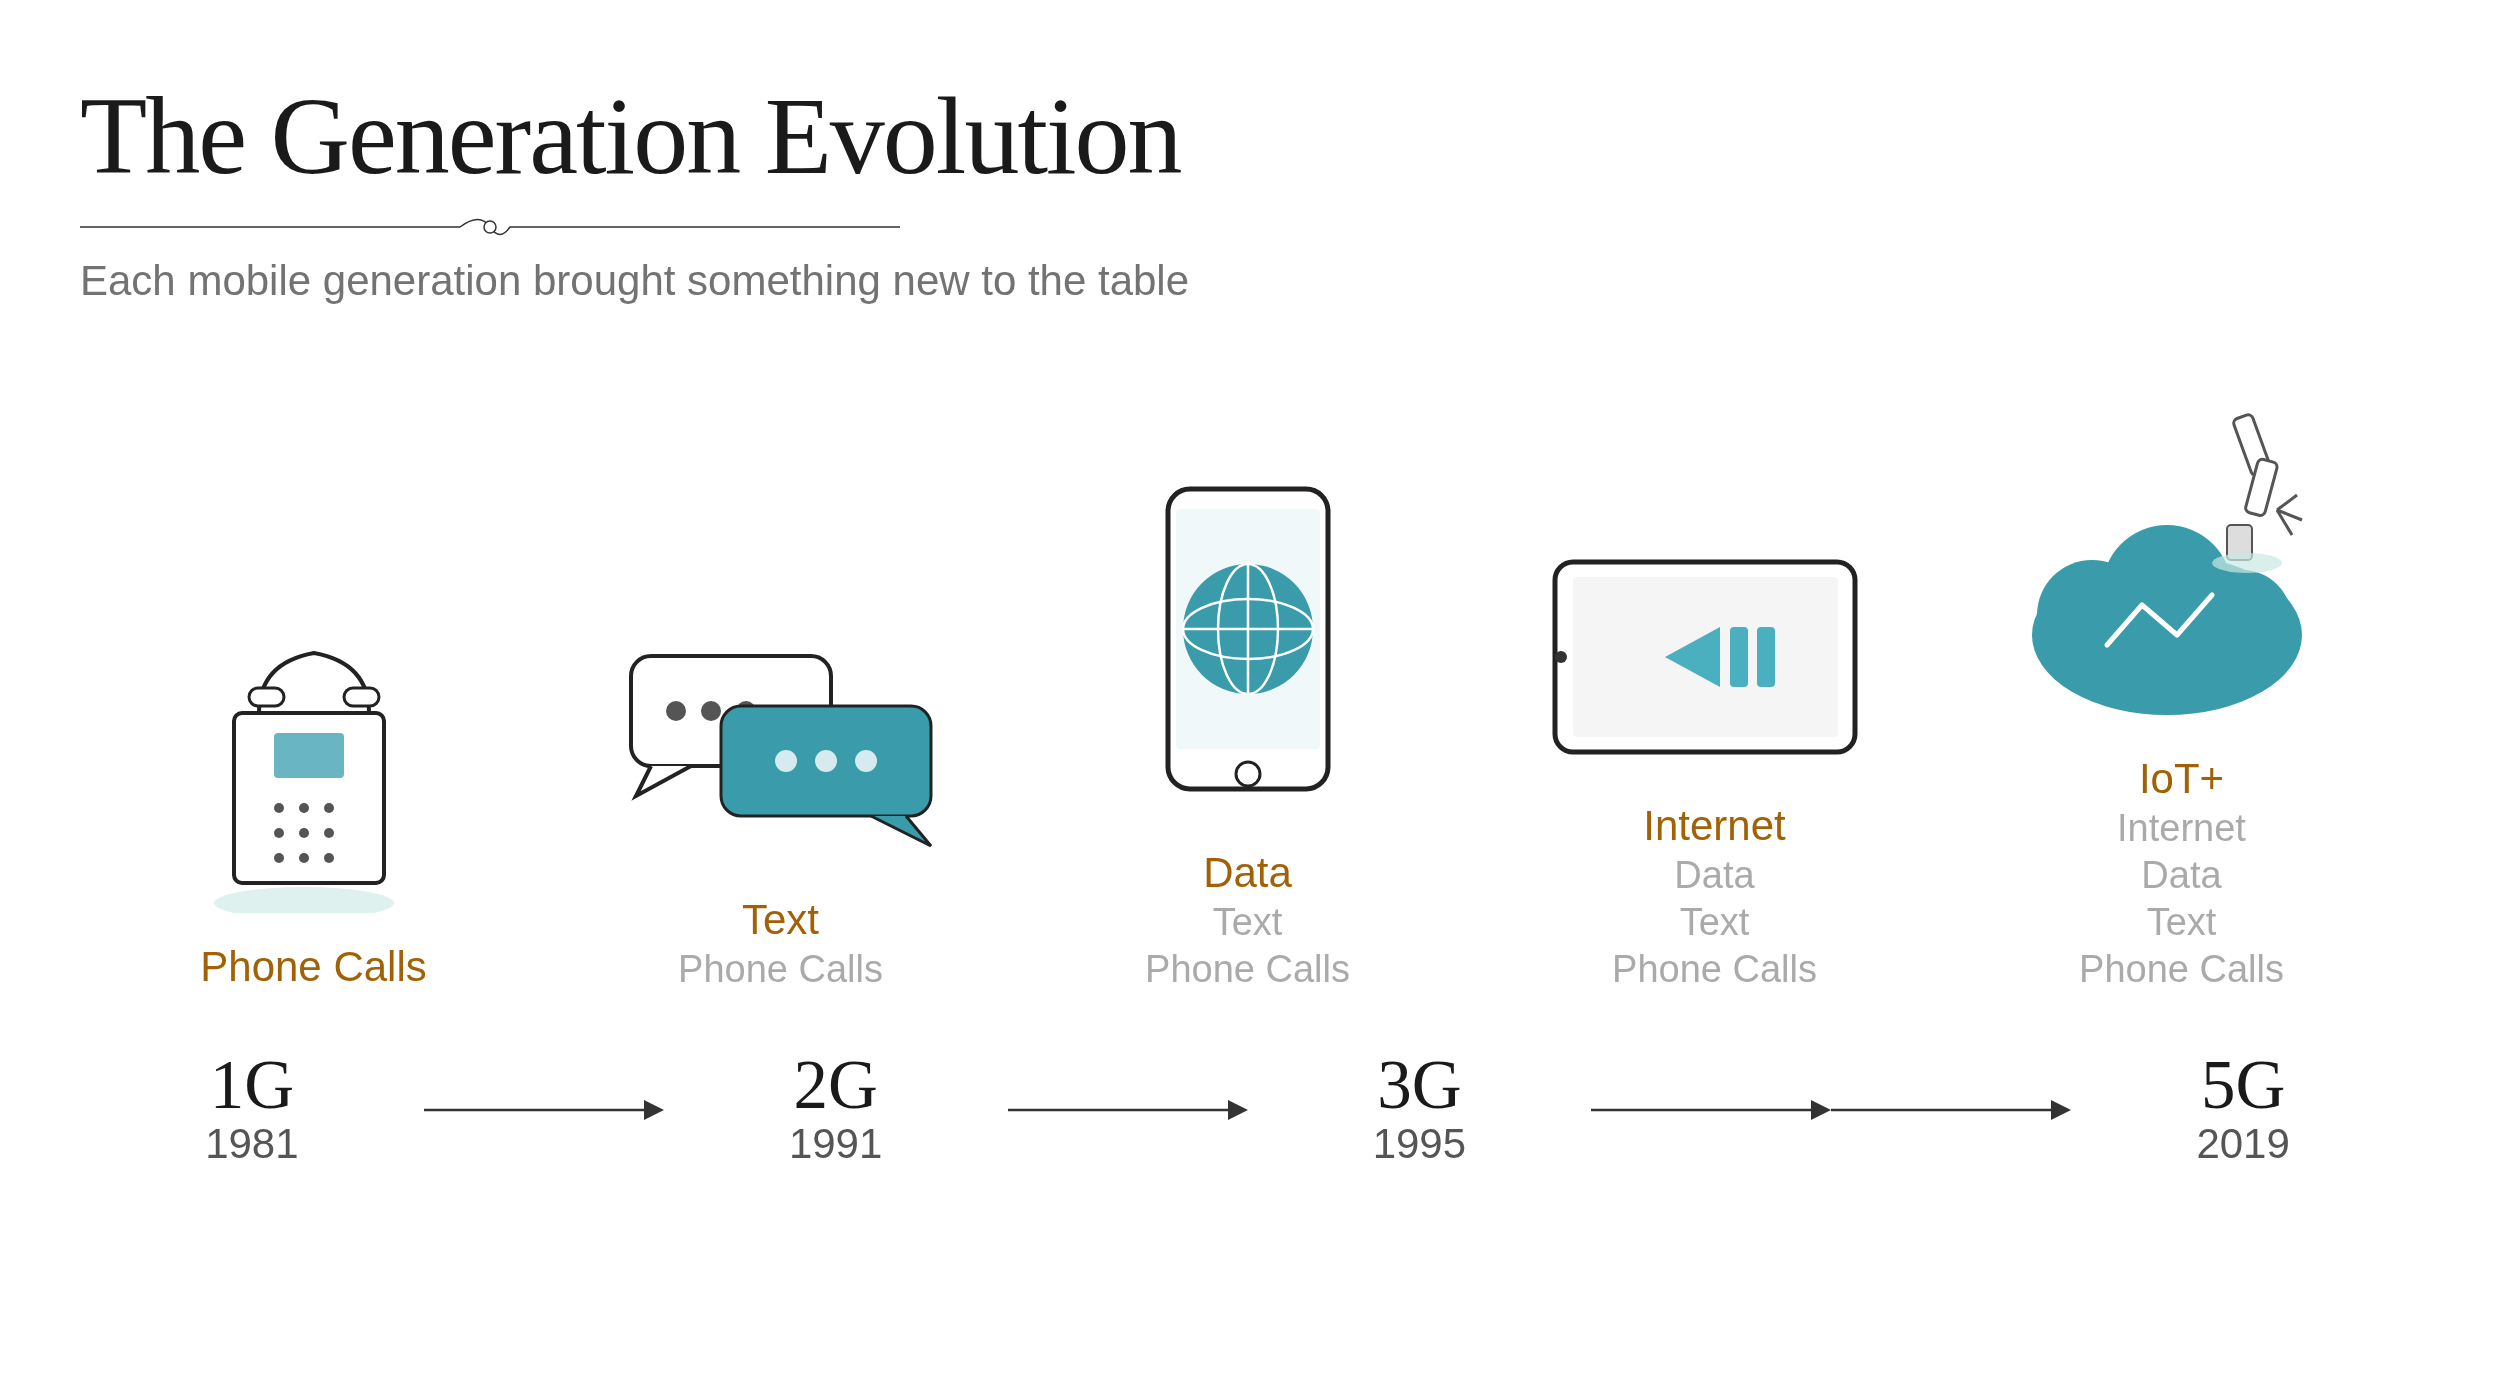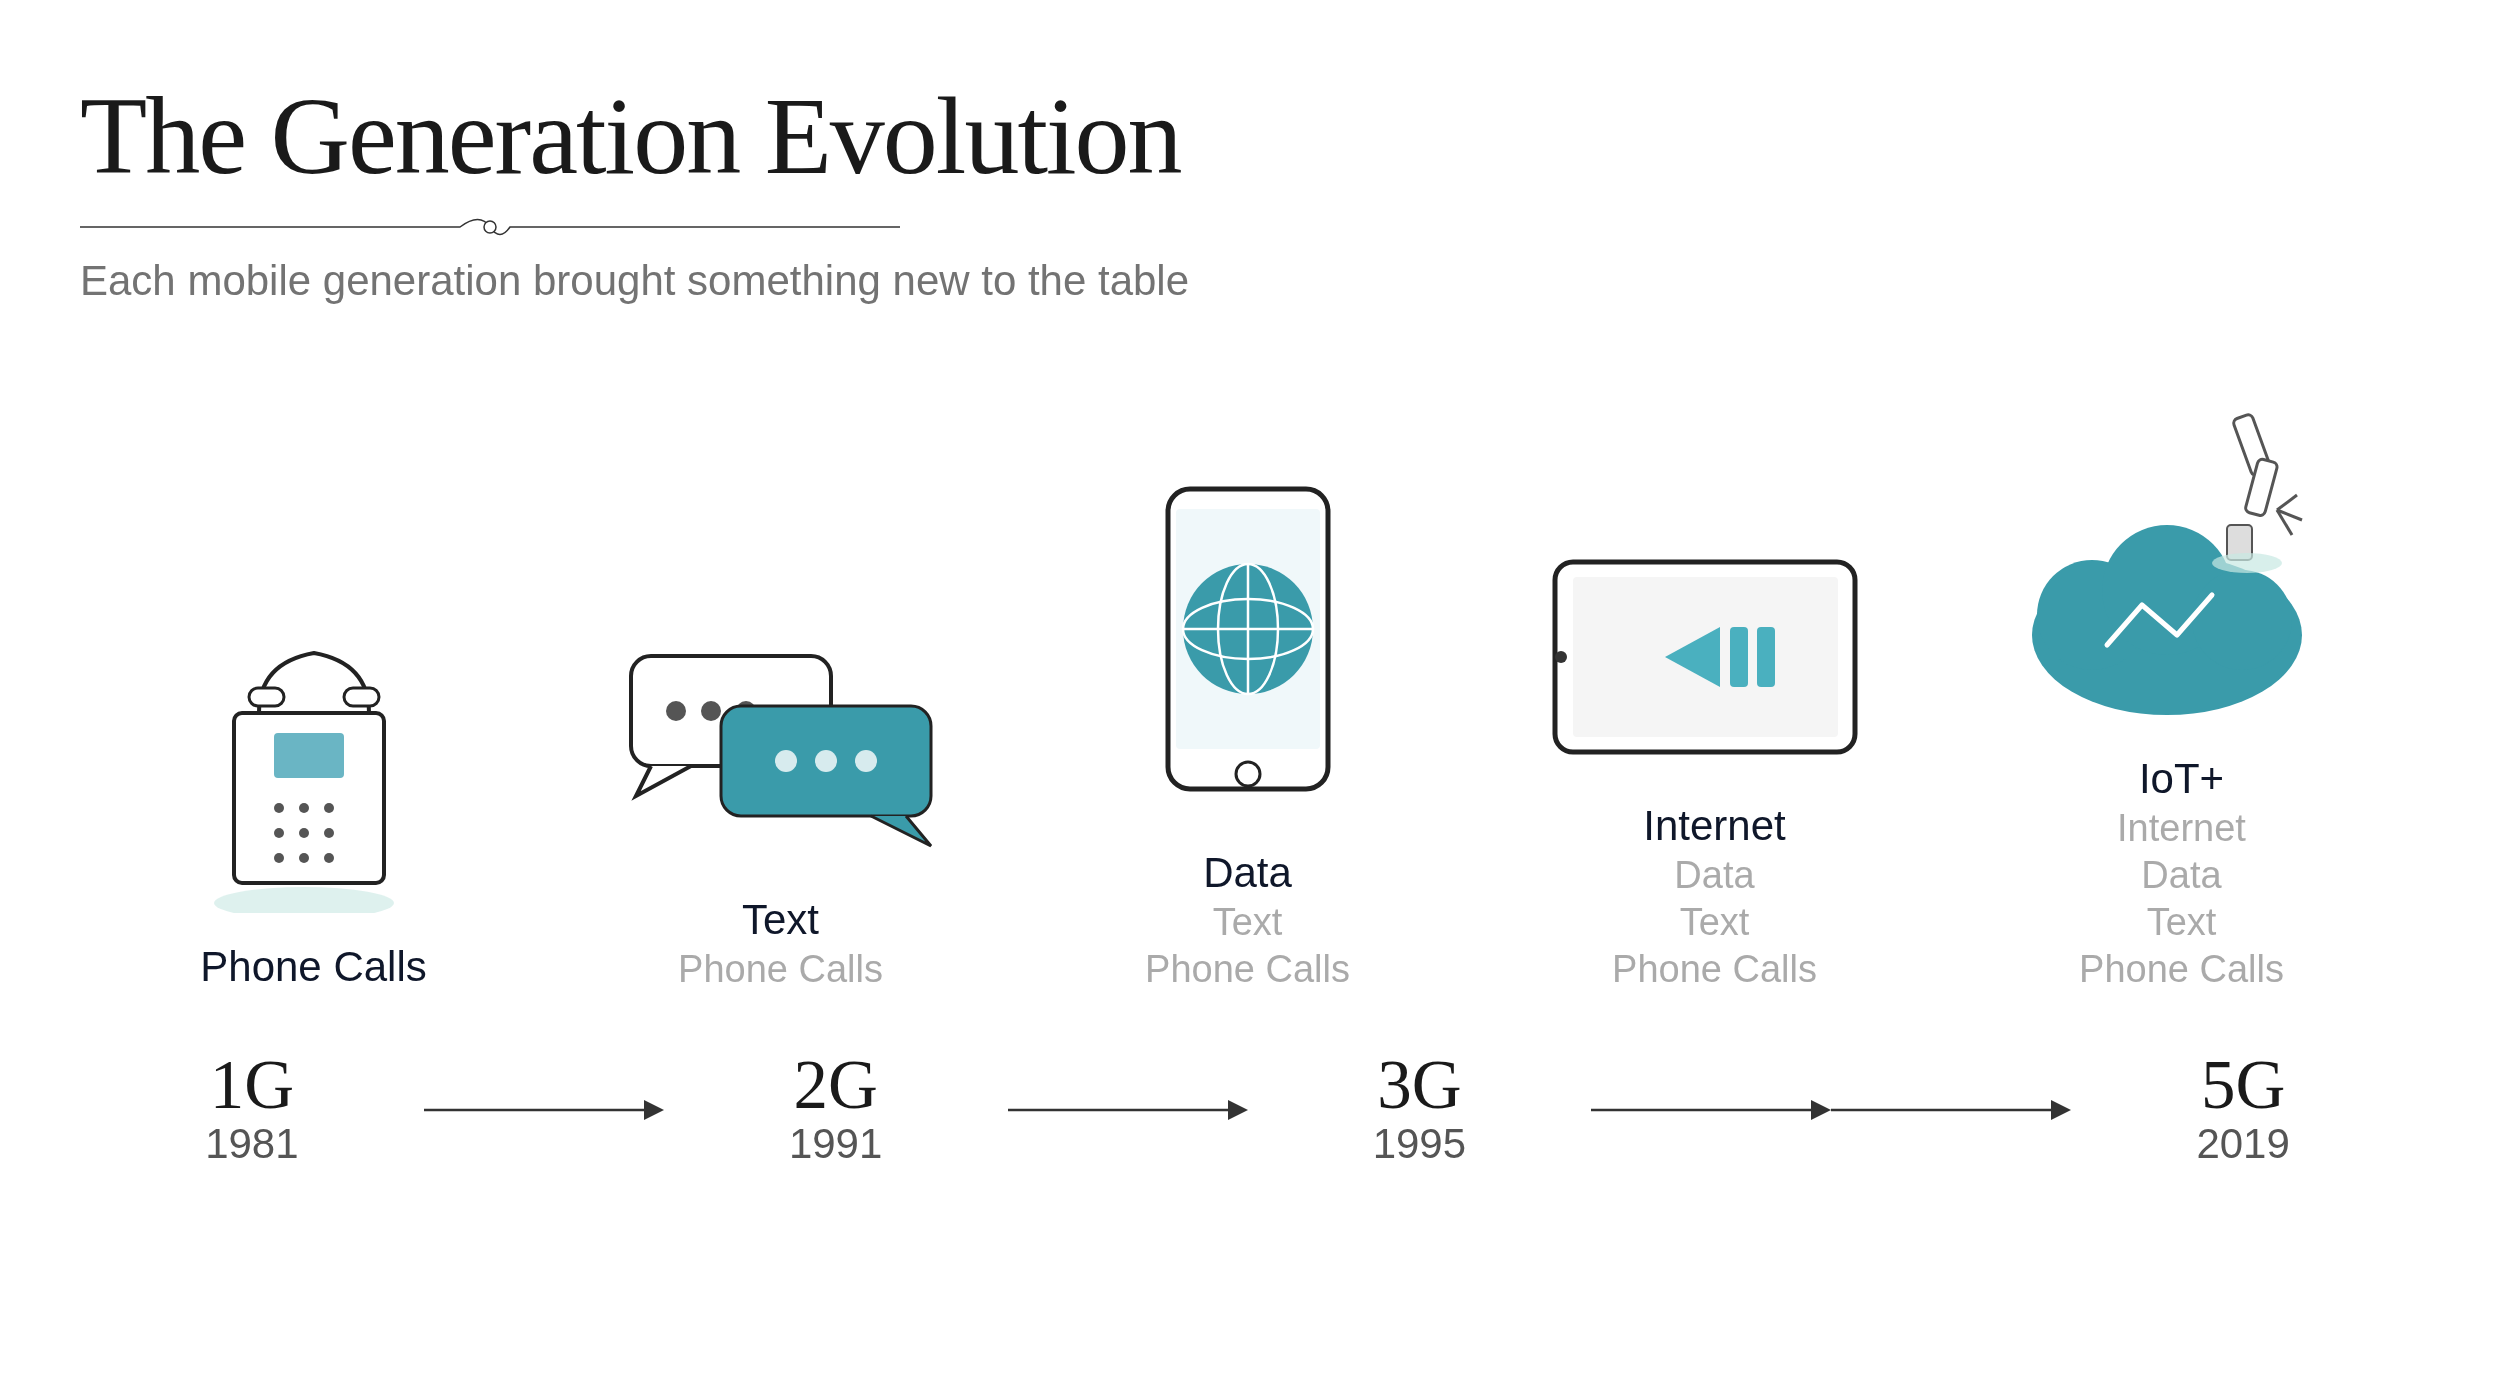--- a/index.html
+++ b/index.html
@@ -57,21 +57,21 @@
       margin-bottom: 30px;
     }
     .label-area {
       display: flex;
       flex-direction: column;
       align-items: center;
       gap: 4px;
     }
     .label-primary {
       font-size: 42px;
-      color: #0f172a;
+      color: #a16207;
       font-family: Arial, sans-serif;
       font-weight: 400;
     }
     .label-secondary {
       font-size: 38px;
       color: #aaa;
       font-family: Arial, sans-serif;
       font-weight: 300;
     }
     

